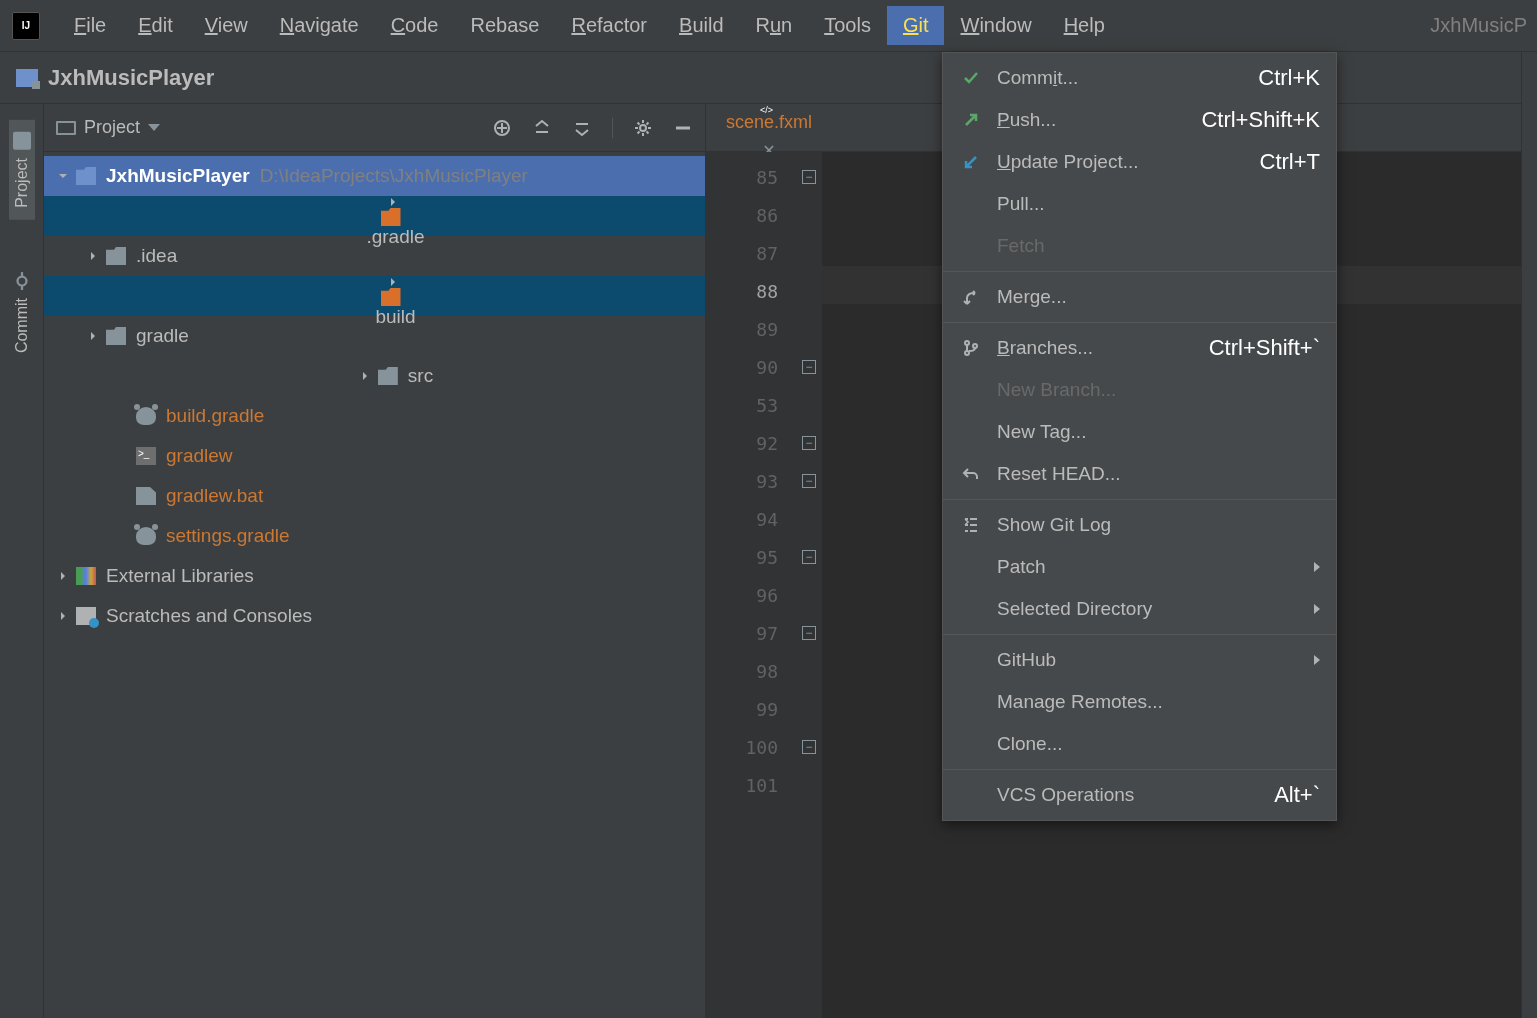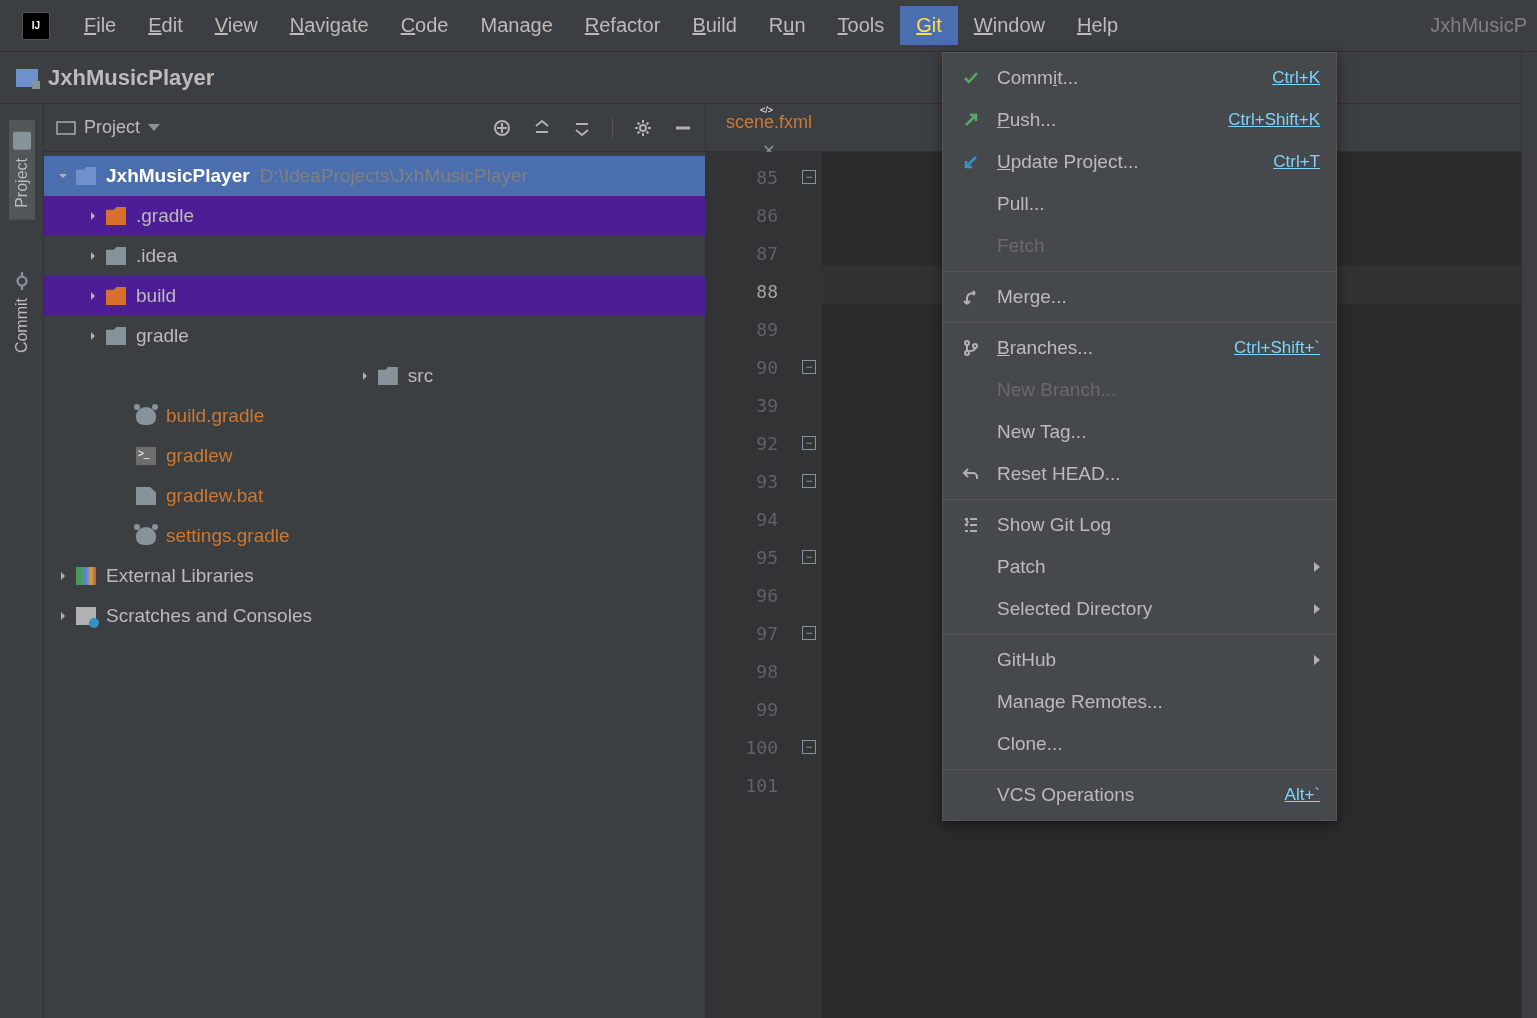--- a/index.html
+++ b/index.html
@@ -1,19 +1,19 @@
 <!DOCTYPE html>
 <html><head>
 <meta charset="utf-8">
 <style>
 * { margin: 0; padding: 0; box-sizing: border-box; font-family: "Segoe UI", Arial, sans-serif; }
 body { background: #3C3F41; color: #BBBBBB; font-size: 17px; overflow: hidden; width: 1537px; height: 1018px; position: relative; }
 
 
-.menubar { height: 52px; background: #3C3F41; display: flex; align-items: center; padding-left: 22px; border-bottom: 1px solid #323232; }
+.menubar { height: 52px; background: #3C3F41; display: flex; align-items: center; padding-left: 12px; border-bottom: 1px solid #323232; }
 .app-icon { width: 28px; height: 28px; background: #000; border: 1px solid #555; display: flex; align-items: center; justify-content: center; font-size: 10px; color: #fff; margin-right: 18px; font-weight: bold; border-radius: 2px; }
 .menu-item { padding: 8px 16px; color: #BBBBBB; font-size: 20px; cursor: pointer; }
 .menu-item.active { background: #4B6EAF; color: #fde047; }
 .menu-item .mn { text-decoration: underline; }
 .title-text { color: #808080; font-size: 20px; margin-left: auto; padding-right: 10px; }
 
 
 .navbar { height: 52px; background: #3C3F41; display: flex; align-items: center; padding-left: 16px; border-bottom: 1px solid #323232; }
 .nav-folder-icon { width: 22px; height: 18px; background: #6E91CB; margin-right: 10px; position: relative; }
 .nav-folder-icon::after { content: ""; position: absolute; bottom: -2px; right: -2px; width: 8px; height: 8px; background: #87939A; }
@@ -37,21 +37,21 @@
 .panel-icon-sq { width: 20px; height: 14px; border: 2px solid #87939A; border-radius: 1px; }
 .dropdown-arrow { width: 0; height: 0; border-left: 6px solid transparent; border-right: 6px solid transparent; border-top: 7px solid #87939A; }
 .panel-header-right { margin-left: auto; display: flex; gap: 20px; align-items: center; }
 .hdr-btn { width: 20px; height: 20px; color: #AFB1B3; display: flex; align-items: center; justify-content: center; cursor: pointer; }
 .hdr-btn svg { width: 20px; height: 20px; }
 
 
 .tree { flex: 1; overflow: auto; padding-top: 4px; }
 .tree-row { display: flex; align-items: center; height: 40px; padding-left: 12px; font-size: 19px; color: #BBBBBB; cursor: pointer; }
 .tree-row.selected { background: #4B6EAF; color: #fff; }
-.tree-row.highlighted { background: #4c1d95; }
+.tree-row.highlighted { background: #0c4a6e; flex-direction: column; }
 .tree-arrow { width: 14px; height: 14px; margin-right: 6px; display: flex; align-items: center; justify-content: center; }
 .tree-arrow svg { width: 12px; height: 12px; fill: #AFB1B3; }
 .tree-icon { width: 20px; height: 18px; margin-right: 10px; flex-shrink: 0; }
 .folder-blue { background: #6E91CB; clip-path: polygon(0 15%, 40% 15%, 50% 0, 100% 0, 100% 100%, 0 100%); }
 .folder-orange { background: #D86F2B; clip-path: polygon(0 15%, 40% 15%, 50% 0, 100% 0, 100% 100%, 0 100%); }
 .folder-grey { background: #87939A; clip-path: polygon(0 15%, 40% 15%, 50% 0, 100% 0, 100% 100%, 0 100%); }
 .file-grey { background: #87939A; clip-path: polygon(0 0, 70% 0, 100% 30%, 100% 100%, 0 100%); }
 .file-term { background: #6E6E6E; position: relative; }
 .file-term::after { content: ">_"; color: #fff; font-size: 10px; position: absolute; left: 2px; top: 1px; }
 .gradle-icon { background: #87939A; border-radius: 50% 50% 40% 40%; position: relative; }
@@ -84,39 +84,39 @@
 .code-line.current { background: #323232; }
 
 
 .dropdown { position: absolute; top: 52px; left: 942px; width: 395px; background: #46494B; border: 1px solid #555; box-shadow: 0 4px 12px rgba(0,0,0,0.5); z-index: 100; padding: 4px 0; }
 .dd-item { display: flex; align-items: center; height: 42px; padding: 0 16px; font-size: 19px; color: #BBBBBB; cursor: pointer; }
 .dd-item.disabled { color: #696969; cursor: default; }
 .dd-icon { width: 24px; margin-right: 14px; display: flex; align-items: center; justify-content: center; }
 .dd-icon svg { width: 18px; height: 18px; }
 .dd-label { flex: 1; }
 .dd-label .mn { text-decoration: underline; }
-.dd-shortcut { color: #7dd3fc; font-size: 17px; text-decoration: underline; }
+.dd-shortcut { color: #ffffff; font-size: 22px; }
 .dd-sub { width: 0; height: 0; border-top: 5px solid transparent; border-bottom: 5px solid transparent; border-left: 6px solid #AFB1B3; }
 .dd-sep { height: 1px; background: #555; margin: 4px 0; }
 
 
 .right-strip { position: absolute; right: 0; top: 52px; width: 16px; height: calc(100% - 52px); background: #3C3F41; border-left: 1px solid #323232; }
 </style>
 </head>
 <body>
 
 <div class="menubar">
   <div class="app-icon">IJ</div>
   <div id="menubar-items" style="display: flex;">
       <div class="menu-item"><span class="mn">F</span>ile</div>
       <div class="menu-item"><span class="mn">E</span>dit</div>
       <div class="menu-item"><span class="mn">V</span>iew</div>
       <div class="menu-item"><span class="mn">N</span>avigate</div>
       <div class="menu-item"><span class="mn">C</span>ode</div>
-      <div class="menu-item">Manage</div>
+      <div class="menu-item">Rebase</div>
       <div class="menu-item"><span class="mn">R</span>efactor</div>
       <div class="menu-item"><span class="mn">B</span>uild</div>
       <div class="menu-item">R<span class="mn">u</span>n</div>
       <div class="menu-item"><span class="mn">T</span>ools</div>
       <div class="menu-item active"><span class="mn">G</span>it</div>
       <div class="menu-item"><span class="mn">W</span>indow</div>
       <div class="menu-item"><span class="mn">H</span>elp</div>
     </div>
   <div class="title-text">JxhMusicP</div>
 </div>
@@ -293,21 +293,21 @@
       </div>
     </div>
     <div class="editor-body">
       <div class="gutter" id="gutter">
           <div class="gutter-line">85</div>
           <div class="gutter-line">86</div>
           <div class="gutter-line">87</div>
           <div class="gutter-line current">88</div>
           <div class="gutter-line">89</div>
           <div class="gutter-line">90</div>
-          <div class="gutter-line">39</div>
+          <div class="gutter-line">53</div>
           <div class="gutter-line">92</div>
           <div class="gutter-line">93</div>
           <div class="gutter-line">94</div>
           <div class="gutter-line">95</div>
           <div class="gutter-line">96</div>
           <div class="gutter-line">97</div>
           <div class="gutter-line">98</div>
           <div class="gutter-line">99</div>
           <div class="gutter-line">100</div>
           <div class="gutter-line">101</div>

